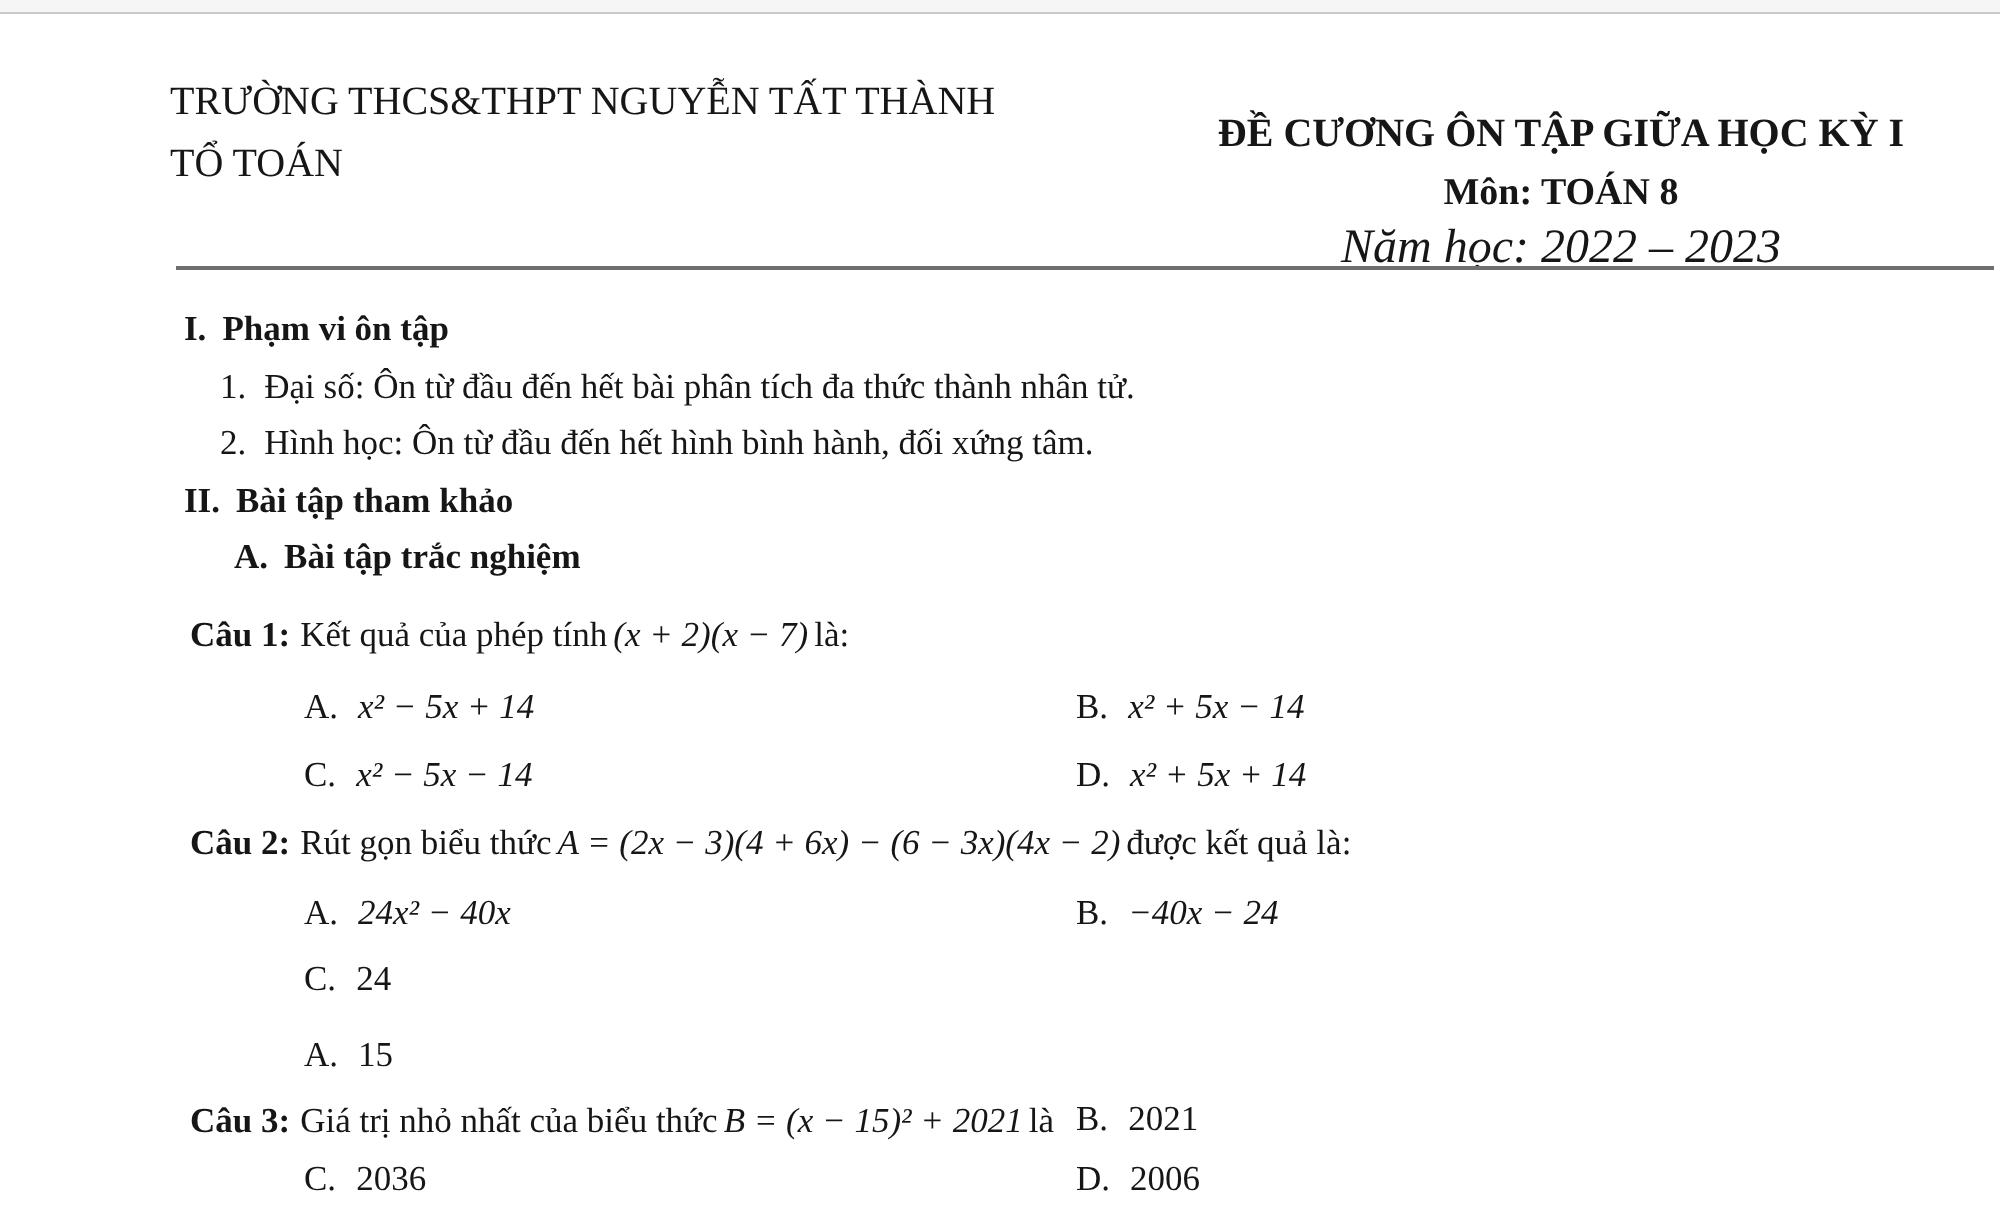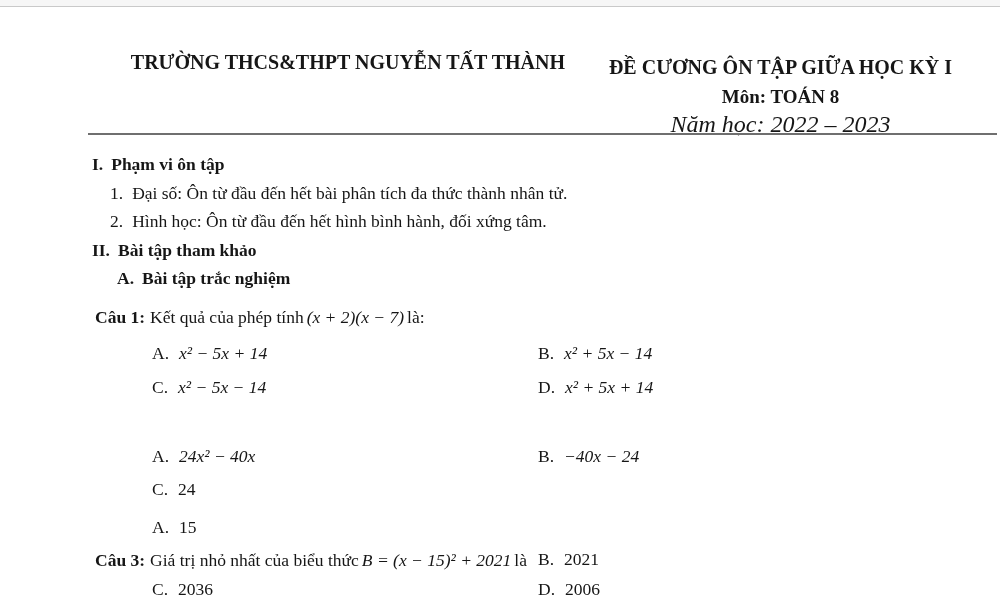--- a/index.html
+++ b/index.html
@@ -13,22 +13,22 @@
 
   
   .top-strip {
     position:absolute; top:0; left:0; right:0; height:6px;
     background:#f6f6f6; border-bottom:1px solid #c9c9c9;
   }
 
   .page { position:absolute; inset:0; }
 
   .header-left {
-    position:absolute; left:85px; top:47px; width:480px;
-    text-align:right; font-weight:bold; font-size:20px; line-height:31px;
+    position:absolute; left:85px; top:36px; width:480px;
+    text-align:left; font-weight:normal; font-size:20px; line-height:31px;
   }
   .header-right {
     position:absolute; left:568px; top:52px; width:425px; text-align:center;
   }
   .hr-l1 { font-weight:bold; font-size:20px; line-height:31px; }
   .hr-l2 { font-weight:bold; font-size:19px; line-height:28px; }
   .hr-l3 { font-style:italic; font-size:24px; line-height:27px; }
 
   .divider {
     position:absolute; left:88px; top:133px; width:909px; height:0;
@@ -49,20 +49,21 @@
 </style>
 </head>
 <body>
 
 <div class="top-strip"></div>
 
 <div class="page">
 
   <div class="header-left">
     <div>TRƯỜNG THCS&amp;THPT NGUYỄN TẤT THÀNH</div>
+    <div>TỔ TOÁN</div>
   </div>
 
   <div class="header-right">
     <div class="hr-l1">ĐỀ CƯƠNG ÔN TẬP GIỮA HỌC KỲ I</div>
     <div class="hr-l2">Môn: TOÁN 8</div>
     <div class="hr-l3">Năm học: 2022 – 2023</div>
   </div>
 
   <div class="divider"></div>
 
@@ -92,20 +93,23 @@
   <div class="abs line" style="left:538px; top:341px;">
     <span class="opt-label">B.</span><span class="opt-math">x² + 5x − 14</span>
   </div>
   <div class="abs line" style="left:152px; top:375px;">
     <span class="opt-label">C.</span><span class="opt-math">x² − 5x − 14</span>
   </div>
   <div class="abs line" style="left:538px; top:375px;">
     <span class="opt-label">D.</span><span class="opt-math">x² + 5x + 14</span>
   </div>
 
+  <div class="abs line" style="left:95px; top:409px;">
+    <span class="q-label">Câu 2:</span><span>Rút gọn biểu thức</span><span class="math">A = (2x − 3)(4 + 6x) − (6 − 3x)(4x − 2)</span><span>được kết quả là:</span>
+  </div>
   <div class="abs line" style="left:152px; top:444px;">
     <span class="opt-label">A.</span><span class="opt-math">24x² − 40x</span>
   </div>
   <div class="abs line" style="left:538px; top:444px;">
     <span class="opt-label">B.</span><span class="opt-math">−40x − 24</span>
   </div>
   <div class="abs line" style="left:152px; top:477px;">
     <span class="opt-label">C.</span><span class="opt-plain">24</span>
   </div>
 

